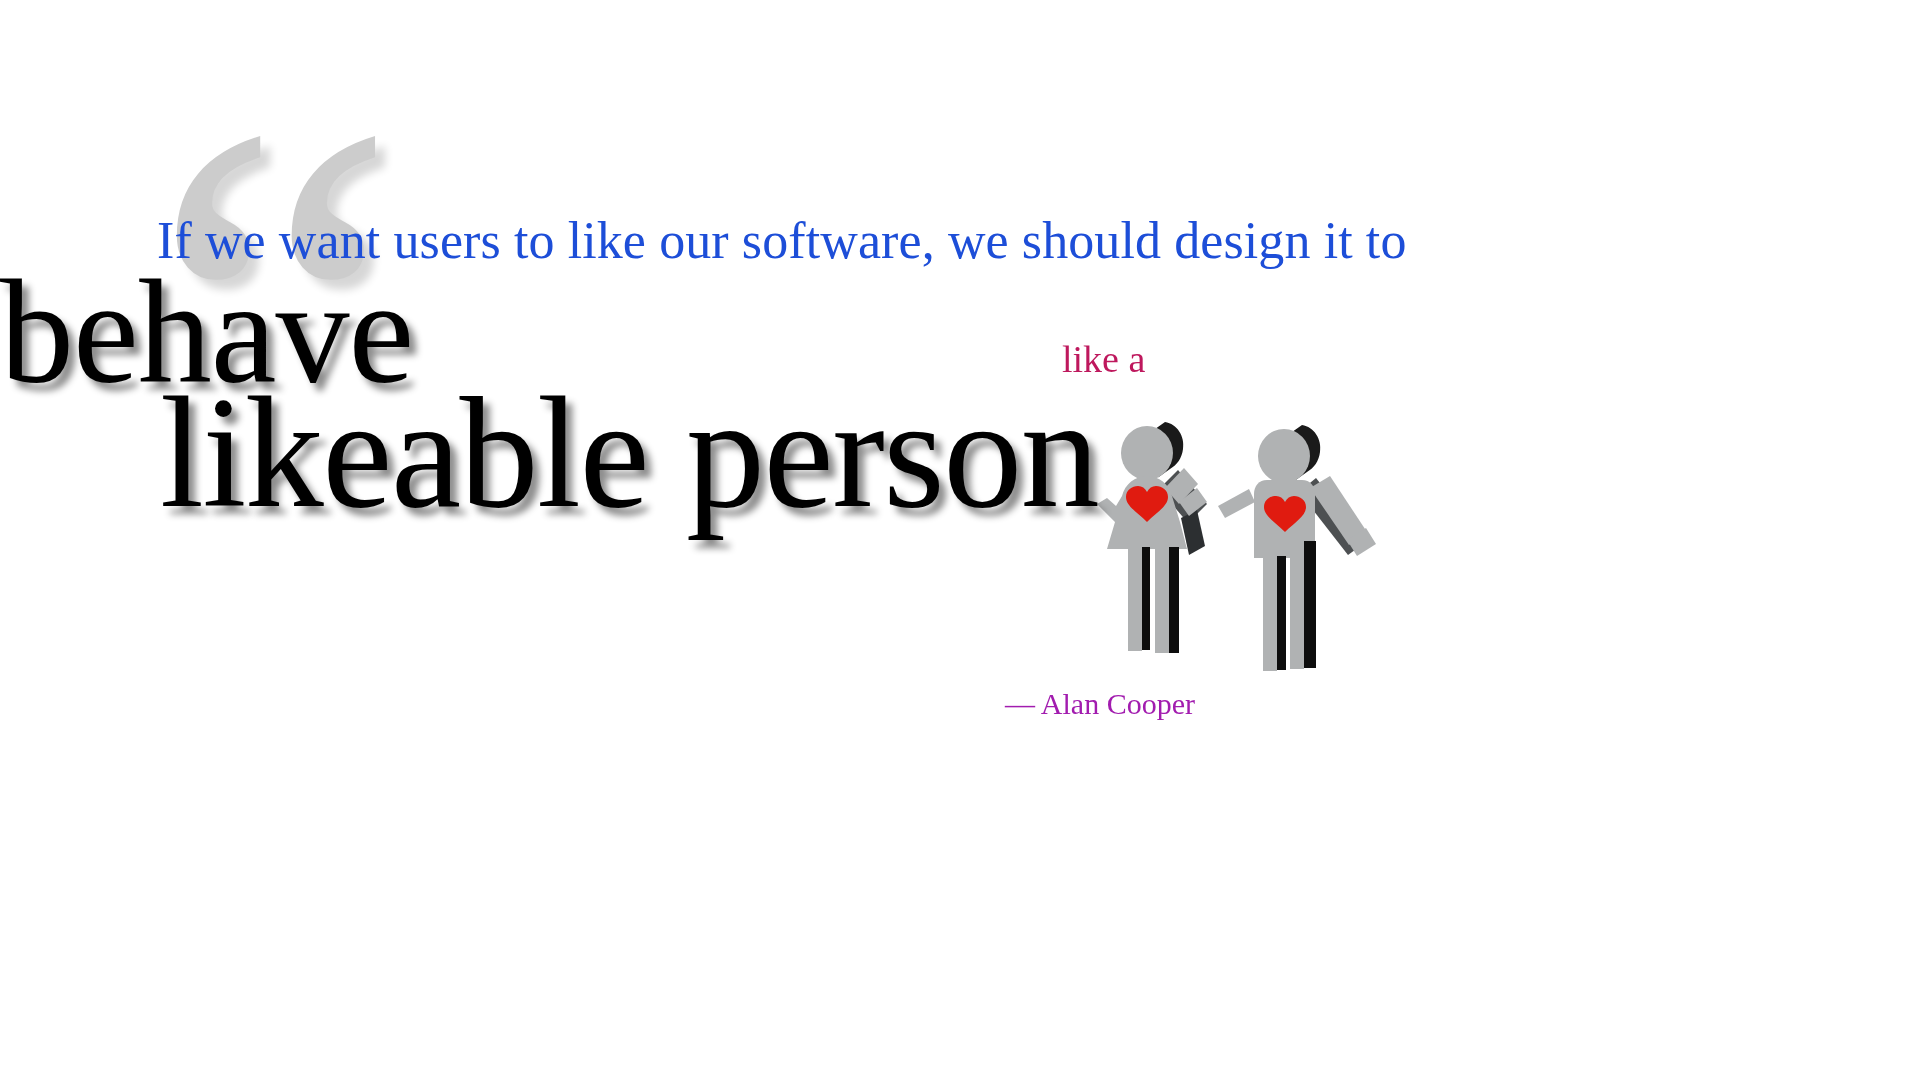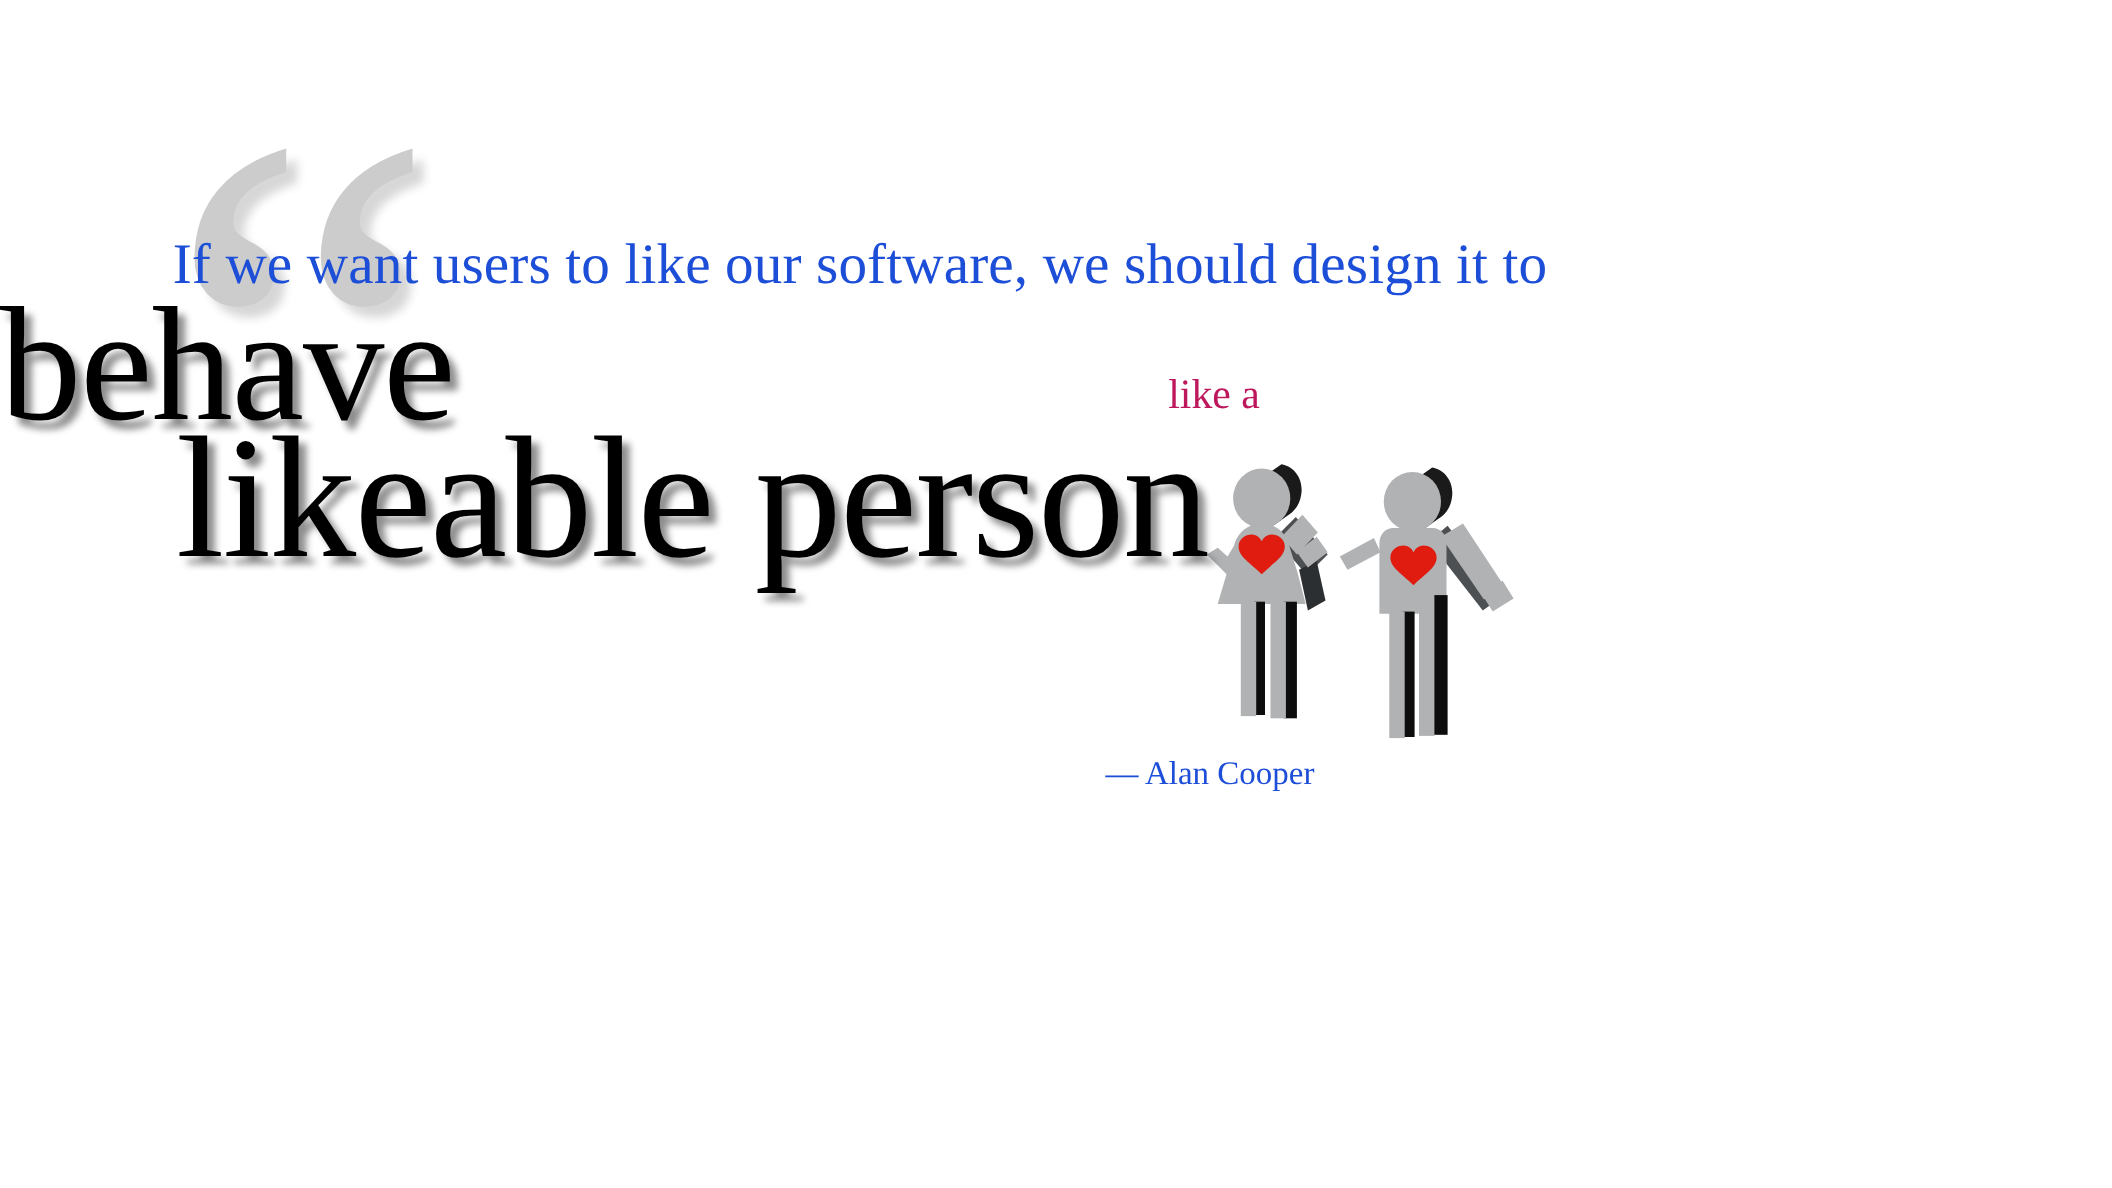--- a/index.html
+++ b/index.html
@@ -103,21 +103,21 @@
     letter-spacing: -1.5px;
     text-shadow: 7px 8px 7px rgba(0,0,0,0.45);
     display: inline-block;
   }
 
   .attribution {
     position: absolute;
     left: 1005px;
     top: 687px;
     font-size: 30px;
-    color: #1d4ed8;
+    color: #a21caf;
     white-space: nowrap;
   }
 
   
   .couple-illustration {
     position: absolute;
     left: 1085px;
     top: 418px;
     width: 300px;
     height: 265px;

